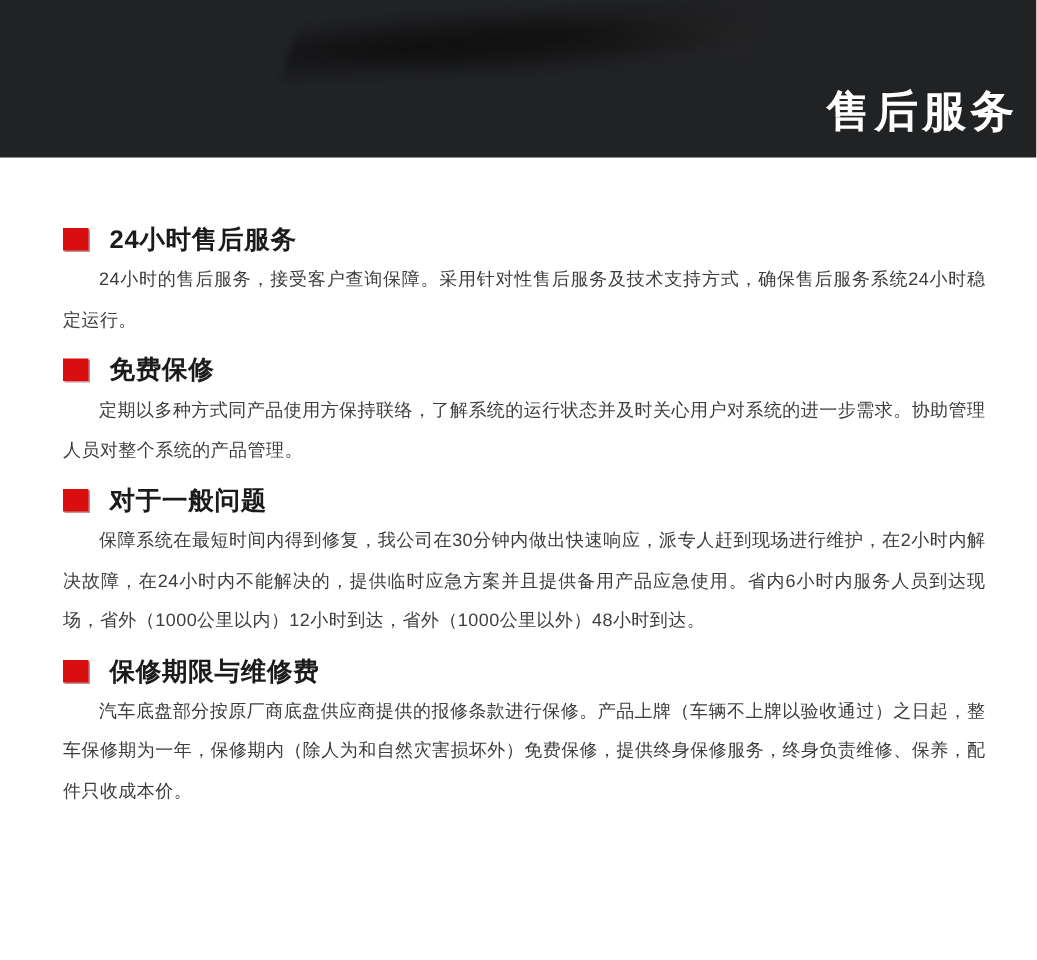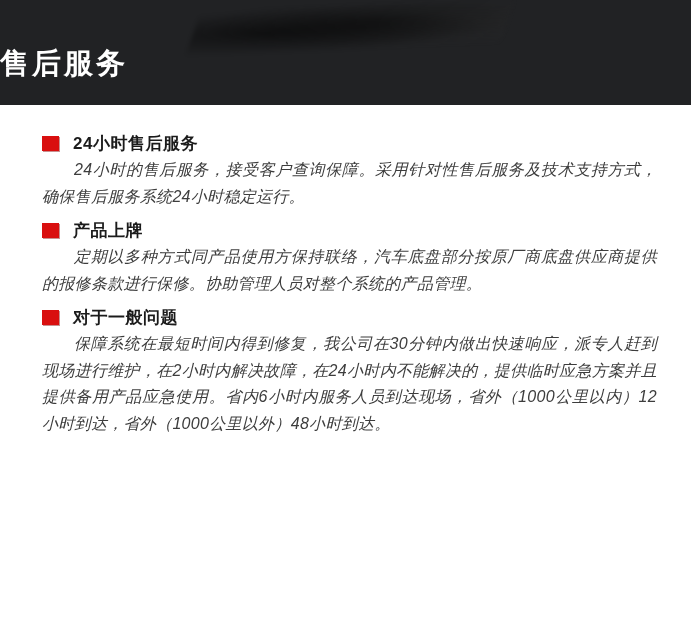--- a/index.html
+++ b/index.html
@@ -31,31 +31,31 @@
     background:
       radial-gradient(ellipse at 25% 55%, rgba(0,0,0,.55), rgba(0,0,0,0) 65%),
       radial-gradient(ellipse at 55% 40%, rgba(5,5,5,.5), rgba(0,0,0,0) 70%),
       radial-gradient(ellipse at 85% 45%, rgba(45,45,45,.45), rgba(0,0,0,0) 70%);
     transform:skewX(-20deg) rotate(-2deg);
     filter:blur(2px);
     opacity:.9;
   }
   .banner-title{
     position:absolute;left:0;right:0;top:49px;
-    margin:0;
-    text-align:left;
+    margin:12px;
+    text-align:right;
     color:var(--title-text);
     font-size:29px;
     font-weight:bold;
     letter-spacing:3px;
     line-height:1;
   }
   
   .content{
-    padding:28px 34px 0 42px;
+    padding:44px 34px 0 42px;
   }
   .section{margin-top:10px;}
   .section:first-child{margin-top:0;}
   .hrow{
     display:flex;
     align-items:center;
     gap:14px;
     height:21px;
   }
   .bullet{
@@ -67,27 +67,26 @@
   .section h2{
     margin:0;
     font-size:17px;
     font-weight:bold;
     color:var(--heading-text);
     letter-spacing:.5px;
     line-height:21px;
   }
   .section p{
     margin:3px 0 0 0;
-    font-size:16px;
+    font-size:12px;
     line-height:26.5px;
     color:var(--body-text);
     text-indent:2em;
     text-align:justify;
     letter-spacing:.3px;
-    font-style:italic;
   }
 </style>
 </head>
 <body>
 
 <div class="banner">
   <div class="watermark"></div>
   <h1 class="banner-title">售后服务</h1>
 </div>
 
@@ -97,27 +96,34 @@
     <div class="hrow">
       <span class="bullet"></span>
       <h2>24小时售后服务</h2>
     </div>
     <p>24小时的售后服务，接受客户查询保障。采用针对性售后服务及技术支持方式，确保售后服务系统24小时稳定运行。</p>
   </section>
 
   <section class="section">
     <div class="hrow">
       <span class="bullet"></span>
-      <h2>产品上牌</h2>
+      <h2>免费保修</h2>
     </div>
-    <p>定期以多种方式同产品使用方保持联络，汽车底盘部分按原厂商底盘供应商提供的报修条款进行保修。协助管理人员对整个系统的产品管理。</p>
+    <p>定期以多种方式同产品使用方保持联络，了解系统的运行状态并及时关心用户对系统的进一步需求。协助管理人员对整个系统的产品管理。</p>
   </section>
 
   <section class="section">
     <div class="hrow">
       <span class="bullet"></span>
       <h2>对于一般问题</h2>
     </div>
     <p>保障系统在最短时间内得到修复，我公司在30分钟内做出快速响应，派专人赶到现场进行维护，在2小时内解决故障，在24小时内不能解决的，提供临时应急方案并且提供备用产品应急使用。省内6小时内服务人员到达现场，省外（1000公里以内）12小时到达，省外（1000公里以外）48小时到达。</p>
   </section>
 
+  <section class="section">
+    <div class="hrow">
+      <span class="bullet"></span>
+      <h2>保修期限与维修费</h2>
+    </div>
+    <p>汽车底盘部分按原厂商底盘供应商提供的报修条款进行保修。产品上牌（车辆不上牌以验收通过）之日起，整车保修期为一年，保修期内（除人为和自然灾害损坏外）免费保修，提供终身保修服务，终身负责维修、保养，配件只收成本价。</p>
+  </section>
 
 </div>
 
 </body></html>

